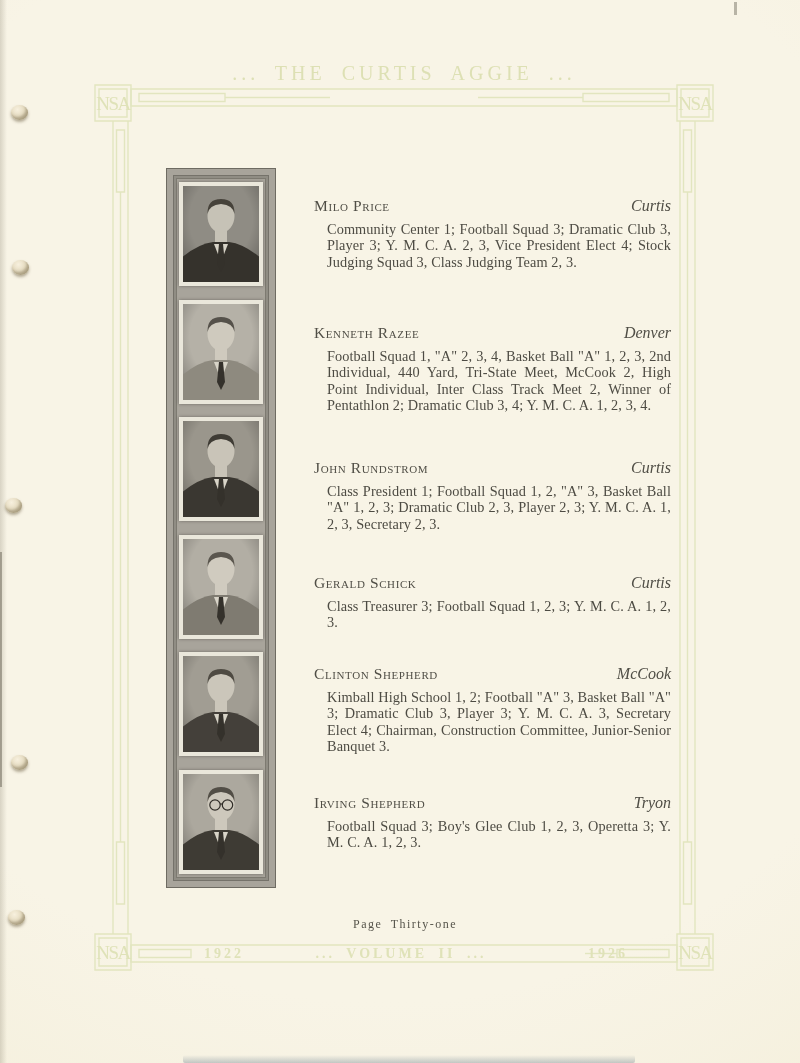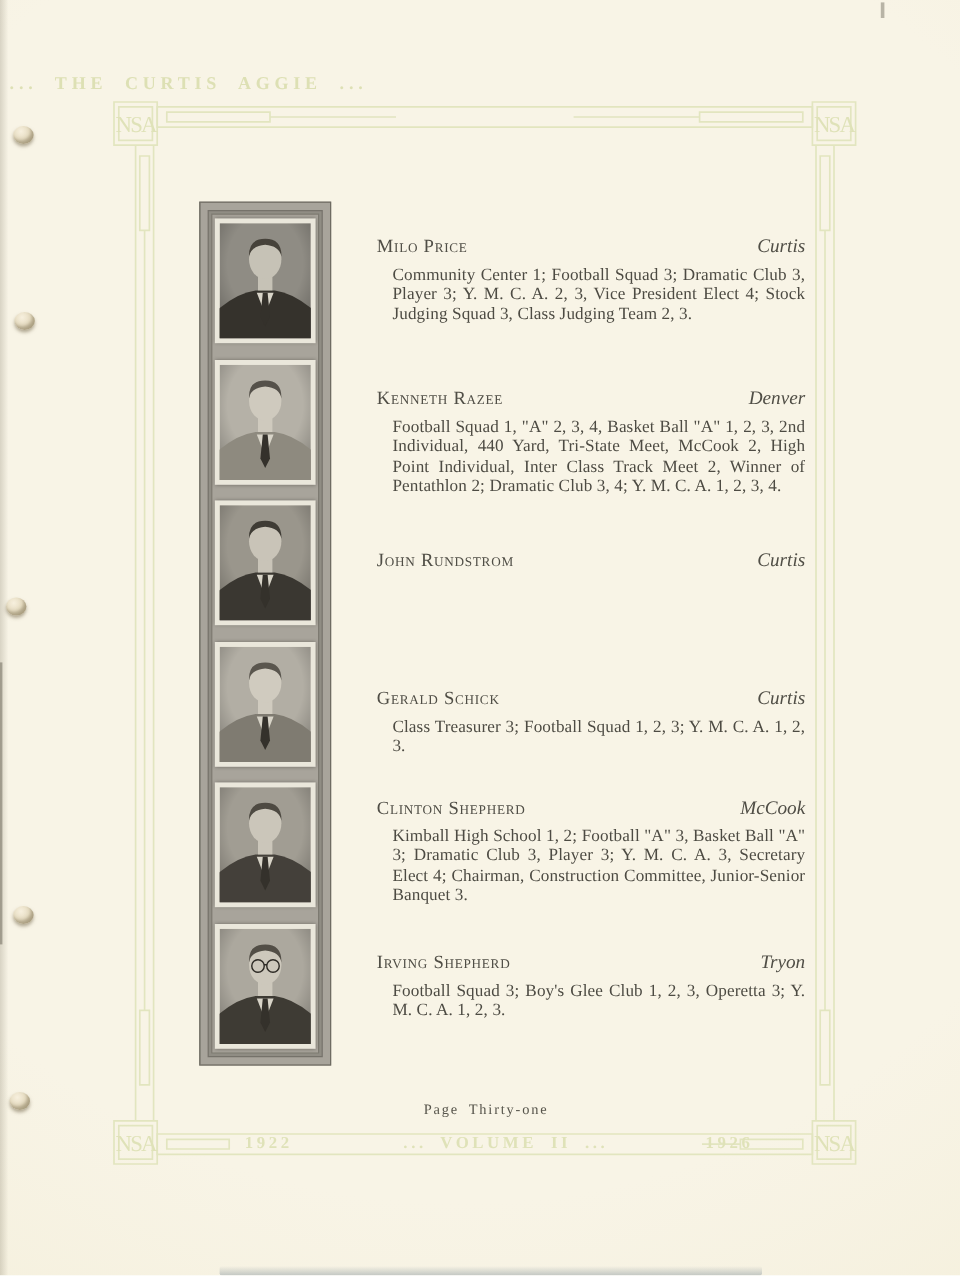--- a/index.html
+++ b/index.html
@@ -9,29 +9,29 @@
       radial-gradient(ellipse 130% 95% at 48% 42%, #f8f4e6 55%, #f4efdb 82%, #ede7d1 100%);
     font-family:"Liberation Serif", serif;
     color:#4f4d45;
   }
   
   .frame{position:absolute; left:0; top:0; width:800px; height:1063px; pointer-events:none;}
   .frame *{vector-effect:non-scaling-stroke;}
   .orn{stroke:#e2e5bf; stroke-width:1.4; fill:none;}
   .nsa-text{fill:#dfe2b8; font-family:"Liberation Serif",serif; font-size:19px; letter-spacing:-1.5px;}
   .header-title{
-    position:absolute; left:8px; right:0; top:62px; text-align:left;
-    color:#dde0b4; font-weight:bold; font-size:15px; letter-spacing:4px; word-spacing:7px;
+    position:absolute; left:8px; right:0; top:62px; text-align:center;
+    color:#dde0b4; font-weight:normal; font-size:20px; letter-spacing:4px; word-spacing:7px;
   }
   .band-text{
     position:absolute; top:945px; height:17px; line-height:17px;
     color:#dfe2b8; font-weight:bold; font-size:14px; letter-spacing:3px; text-align:center;
   }
   .year-left{left:188px; width:72px;}
-  .volume-label{left:295px; width:212px; word-spacing:5px;text-align:right;}
+  .volume-label{left:295px; width:212px; word-spacing:5px;}
   .year-right{left:572px; width:72px;}
   .page-number{
     position:absolute; left:10px; right:0; top:917px; text-align:center;
     color:#56544b; font-size:12px; letter-spacing:1.5px; word-spacing:4px;
   }
   
   .strip{
     position:absolute; left:166px; top:168px; width:110px; height:720px;
     background:#a8a49b; border:1px solid #6e6b62; box-sizing:border-box;
     box-shadow: inset 0 0 0 6px #a8a49b, inset 0 0 0 7px #75726a, inset 0 0 0 9px #908d84, inset 0 0 0 10px #7d7a71;
@@ -262,20 +262,21 @@
         <span class="stown">Denver</span>
       </header>
       <p class="bio">Football Squad 1, "A" 2, 3, 4, Basket Ball "A" 1, 2, 3, 2nd Individual, 440 Yard, Tri-State Meet, McCook 2, High Point Individual, Inter Class Track Meet 2, Winner of Pentathlon 2; Dramatic Club 3, 4; Y. M. C. A. 1, 2, 3, 4.</p>
     </article>
 
     <article class="entry e3">
       <header class="row">
         <span class="sname">John Rundstrom</span>
         <span class="stown">Curtis</span>
       </header>
+      <p class="bio">Class President 1; Football Squad 1, 2, "A" 3, Basket Ball "A" 1, 2, 3; Dramatic Club 2, 3, Player 2, 3; Y. M. C. A. 1, 2, 3, Secretary 2, 3.</p>
     </article>
 
     <article class="entry e4">
       <header class="row">
         <span class="sname">Gerald Schick</span>
         <span class="stown">Curtis</span>
       </header>
       <p class="bio">Class Treasurer 3; Football Squad 1, 2, 3; Y. M. C. A. 1, 2, 3.</p>
     </article>
 

